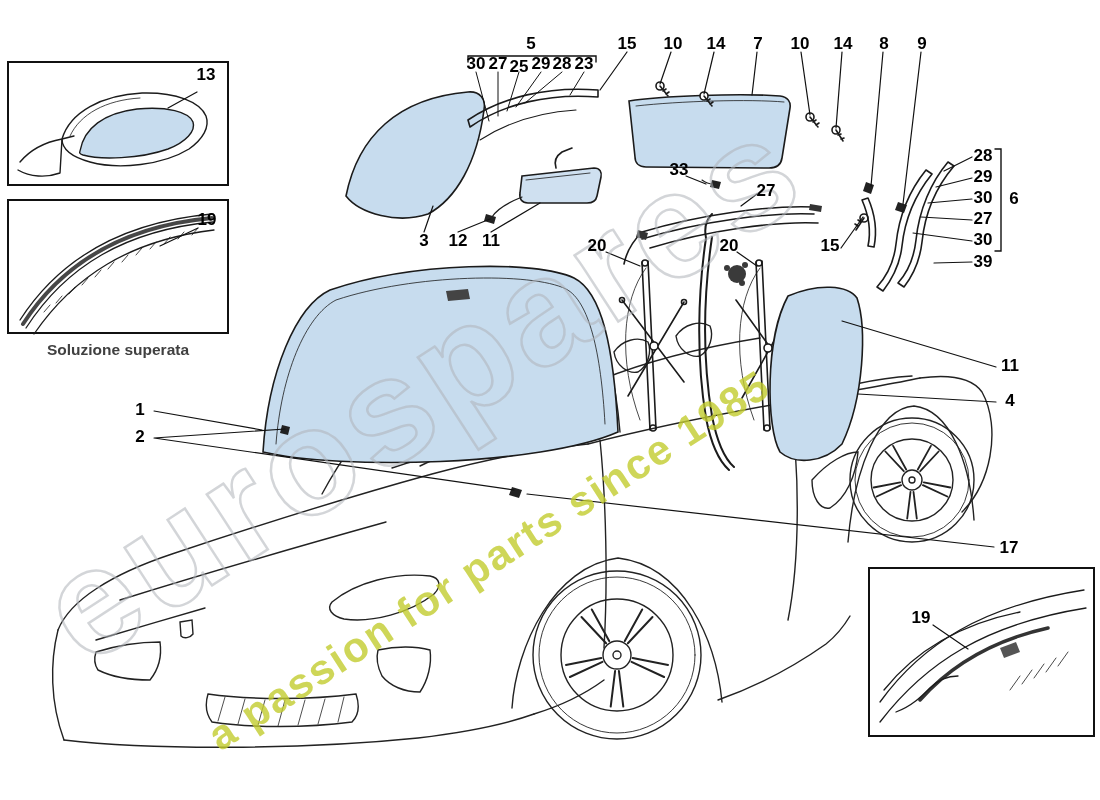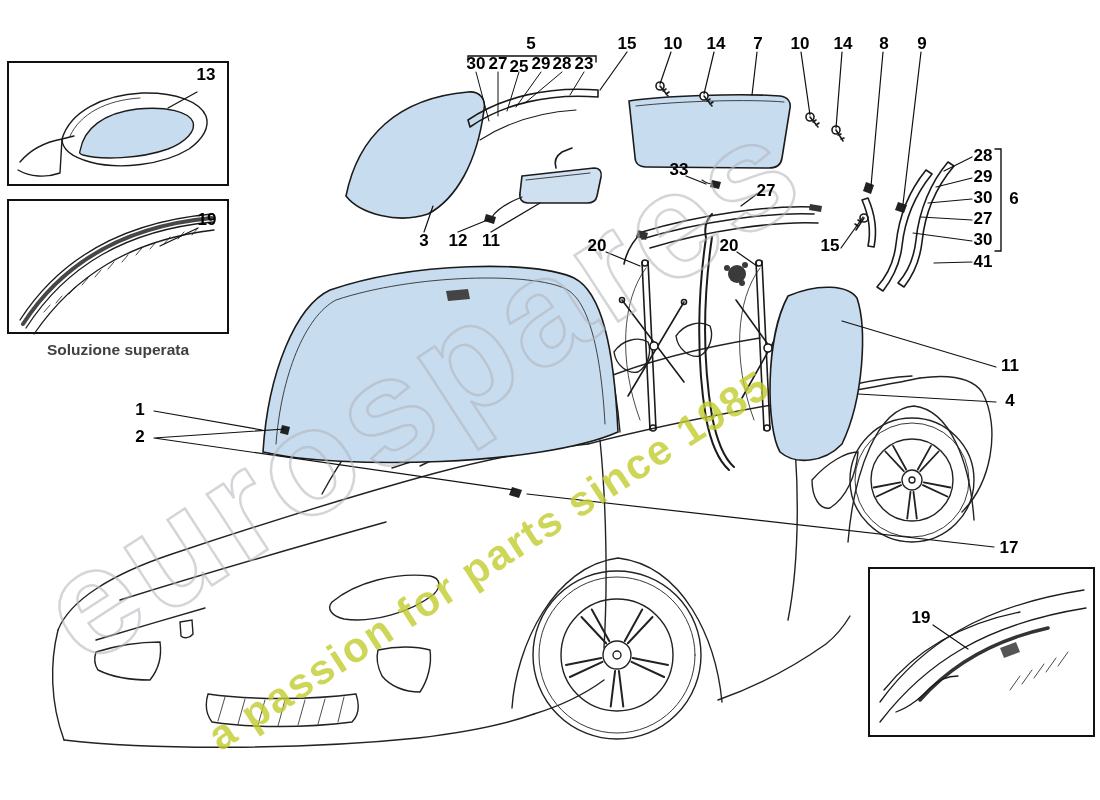--- a/index.html
+++ b/index.html
@@ -214,21 +214,21 @@
   <div class="callout" style="left:884px;top:44px">8</div>
   <div class="callout" style="left:922px;top:44px">9</div>
   <div class="callout" style="left:206px;top:75px">13</div>
   <div class="callout" style="left:207px;top:220px">19</div>
   <div class="callout" style="left:983px;top:156px">28</div>
   <div class="callout" style="left:983px;top:177px">29</div>
   <div class="callout" style="left:983px;top:198px">30</div>
   <div class="callout" style="left:983px;top:219px">27</div>
   <div class="callout" style="left:983px;top:240px">30</div>
   <div class="callout" style="left:1014px;top:199px">6</div>
-  <div class="callout" style="left:983px;top:262px">41</div>
+  <div class="callout" style="left:983px;top:262px">39</div>
   <div class="callout" style="left:830px;top:246px">15</div>
   <div class="callout" style="left:679px;top:170px">33</div>
   <div class="callout" style="left:766px;top:191px">27</div>
   <div class="callout" style="left:424px;top:241px">3</div>
   <div class="callout" style="left:458px;top:241px">12</div>
   <div class="callout" style="left:491px;top:241px">11</div>
   <div class="callout" style="left:597px;top:246px">20</div>
   <div class="callout" style="left:729px;top:246px">20</div>
   <div class="callout" style="left:1010px;top:366px">11</div>
   <div class="callout" style="left:1010px;top:401px">4</div>

